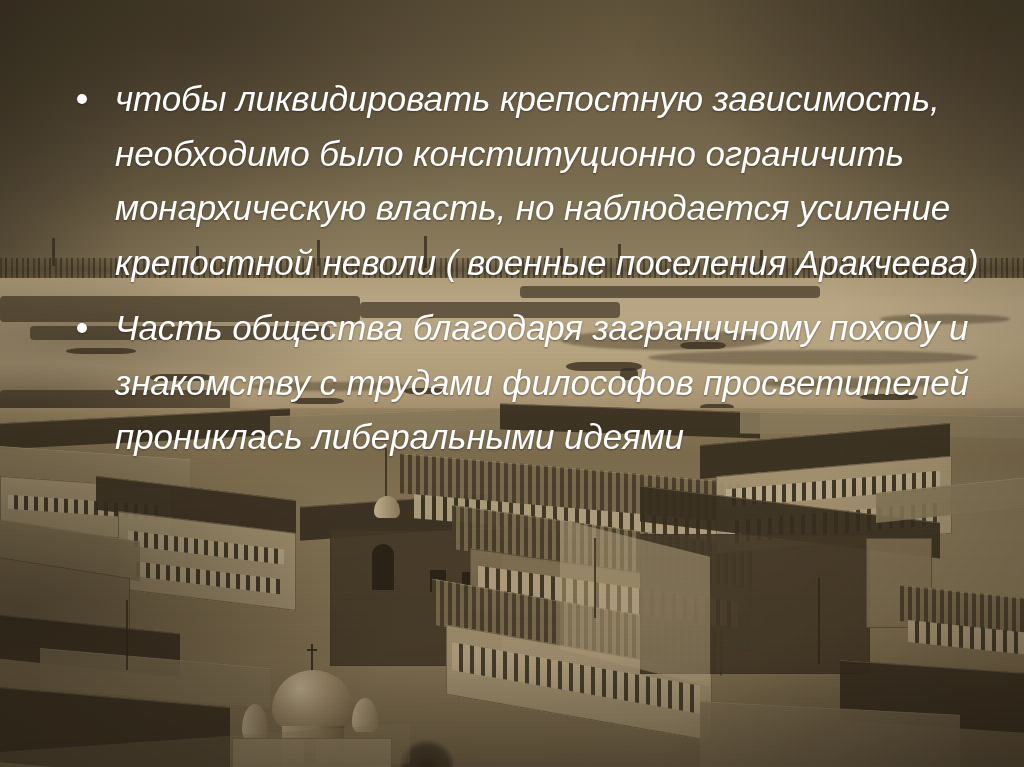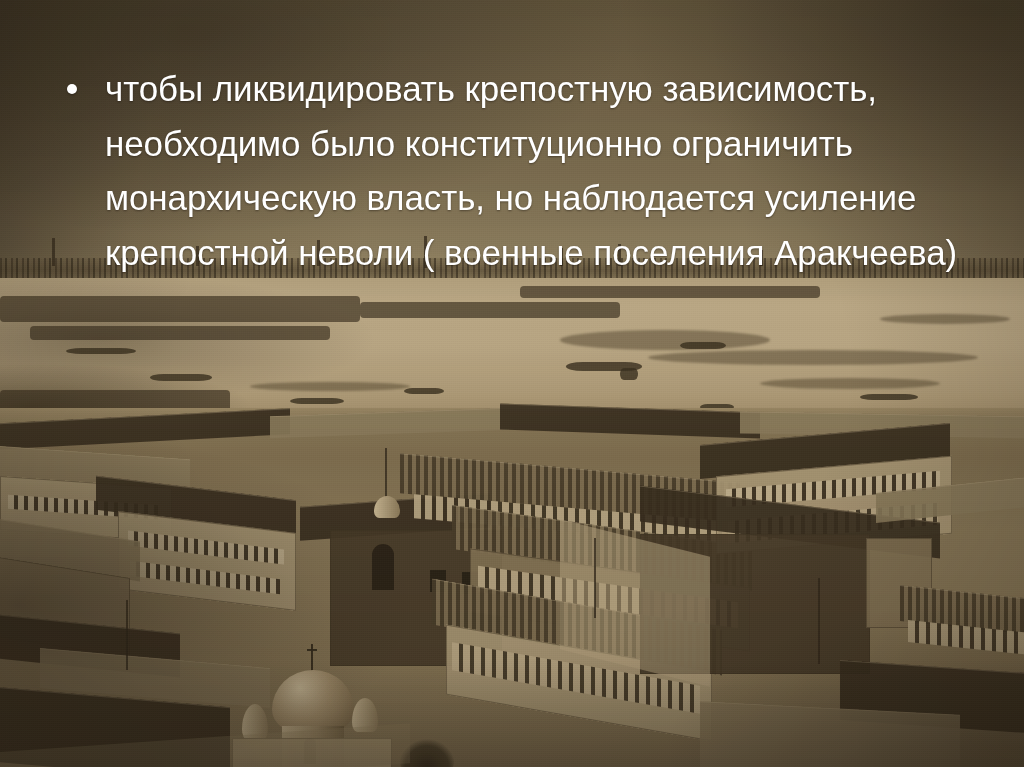--- a/index.html
+++ b/index.html
@@ -223,23 +223,24 @@
     position: absolute;
     left: 0; top: 0;
     width: 1024px;
     height: 767px;
   }
   .bullet-list {
     position: absolute;
     left: 60px;
     top: 62px;
     width: 920px;
-    margin: 0;
+    margin: 10px;
     padding: 0;
     list-style: none;
+    font-style: italic;
   }
   .bullet-item {
     position: relative;
     padding-left: 45px;
     margin: 0 0 0 0;
     color: #ffffff;
     font-size: 35px;
     line-height: 54.5px;
     font-weight: 400;
     letter-spacing: -0.1px;
@@ -385,17 +386,21 @@
   </div>
 
   <div class="content">
     <ul class="bullet-list">
 
       <li class="bullet-item">
         <span class="bullet-dot"></span>
         <span class="bullet-text">чтобы ликвидировать крепостную зависимость, необходимо было конституционно ограничить монархическую власть, но наблюдается усиление крепостной неволи ( военные поселения Аракчеева)</span>
       </li>
 
+      <li class="bullet-item">
+        <span class="bullet-dot"></span>
+        <span class="bullet-text"> Часть общества благодаря заграничному походу и знакомству с трудами философов просветителей  прониклась либеральными идеями</span>
+      </li>
 
     </ul>
   </div>
 
 </div>
 
 </body></html>

